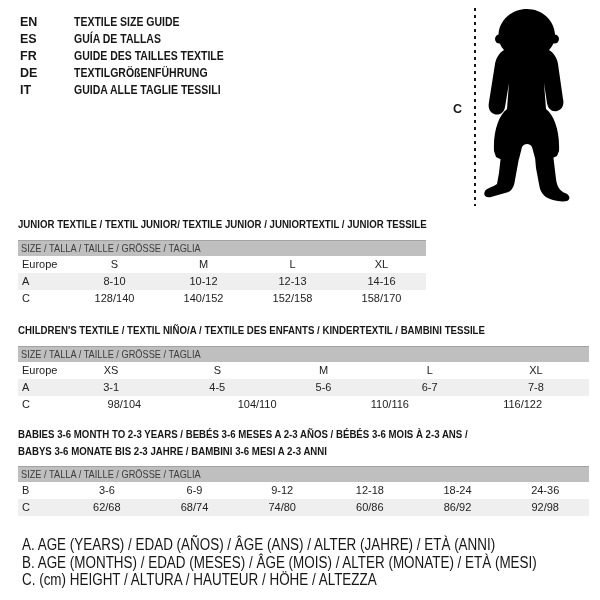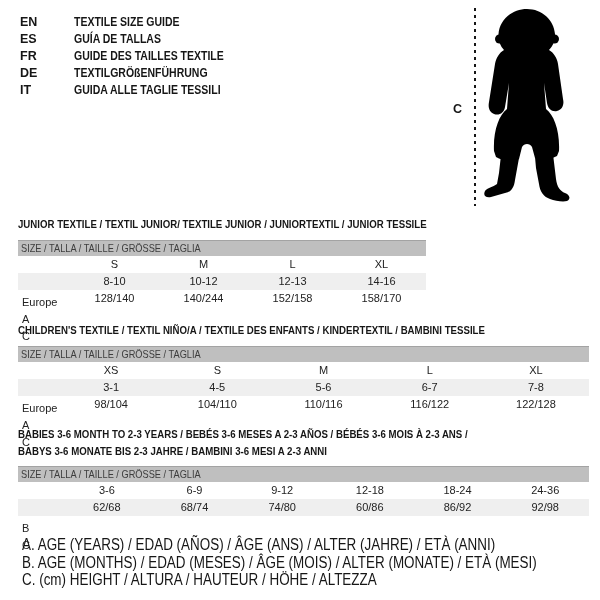--- a/index.html
+++ b/index.html
@@ -22,21 +22,21 @@
 
   
   .section-title{position:absolute;font-weight:700;font-size:11.5px;line-height:17px;color:#161616;}
 
   
   .size-table{position:absolute;font-size:11px;color:#222222;}
   .band{height:15px;line-height:15px;background:var(--band-bg,#bfbfbf);
     border-top:1px solid #a3a3a3;color:#3d3d3d;padding-left:3px;font-size:11px;}
   .t-row{display:flex;height:17px;line-height:17px;}
   .t-row.shaded{background:var(--row-shaded-bg,#efefef);}
-  .t-row .lbl{padding-left:4px;text-align:left;margin-top:38px;}
+  .t-row .lbl{padding-left:4px;text-align:left;}
   .t1 .lbl{flex:0 0 48px;width:48px;}
   .t2 .lbl{flex:0 0 36px;width:36px;}
   .t3 .lbl{flex:0 0 41px;width:41px;}
   .t-row .cell{flex:1;text-align:center;}
 
   #h1{left:18px;top:216px;}  #table1{left:18px;top:240px;width:408px;}
   #h2{left:18px;top:322px;}  #table2{left:18px;top:346px;width:571px;}
   #h3{left:18px;top:426px;}  #table3{left:18px;top:466px;width:571px;}
 
   
@@ -106,21 +106,21 @@
   <div class="t-row shaded">
     <span class="lbl">A</span>
     <span class="cell">8-10</span>
     <span class="cell">10-12</span>
     <span class="cell">12-13</span>
     <span class="cell">14-16</span>
   </div>
   <div class="t-row">
     <span class="lbl">C</span>
     <span class="cell">128/140</span>
-    <span class="cell">140/244</span>
+    <span class="cell">140/152</span>
     <span class="cell">152/158</span>
     <span class="cell">158/170</span>
   </div>
 </div>
 
 <div class="section-title" id="h2">
   <span class="cond">CHILDREN'S TEXTILE / TEXTIL NIÑO/A / TEXTILE DES ENFANTS / KINDERTEXTIL / BAMBINI TESSILE</span>
 </div>
 <div class="size-table t2" id="table2">
   <div class="band">
@@ -141,21 +141,20 @@
     <span class="cell">5-6</span>
     <span class="cell">6-7</span>
     <span class="cell">7-8</span>
   </div>
   <div class="t-row">
     <span class="lbl">C</span>
     <span class="cell">98/104</span>
     <span class="cell">104/110</span>
     <span class="cell">110/116</span>
     <span class="cell">116/122</span>
-    <span class="cell">122/128</span>
   </div>
 </div>
 
 <div class="section-title" id="h3">
   <div><span class="cond">BABIES 3-6 MONTH TO 2-3 YEARS / BEBÉS 3-6 MESES A 2-3 AÑOS / BÉBÉS 3-6 MOIS À 2-3 ANS /</span></div>
   <div><span class="cond">BABYS 3-6 MONATE BIS 2-3 JAHRE / BAMBINI 3-6 MESI A 2-3 ANNI</span></div>
 </div>
 <div class="size-table t3" id="table3">
   <div class="band">
     <span class="cond">SIZE / TALLA / TAILLE / GRÖSSE / TAGLIA</span>

